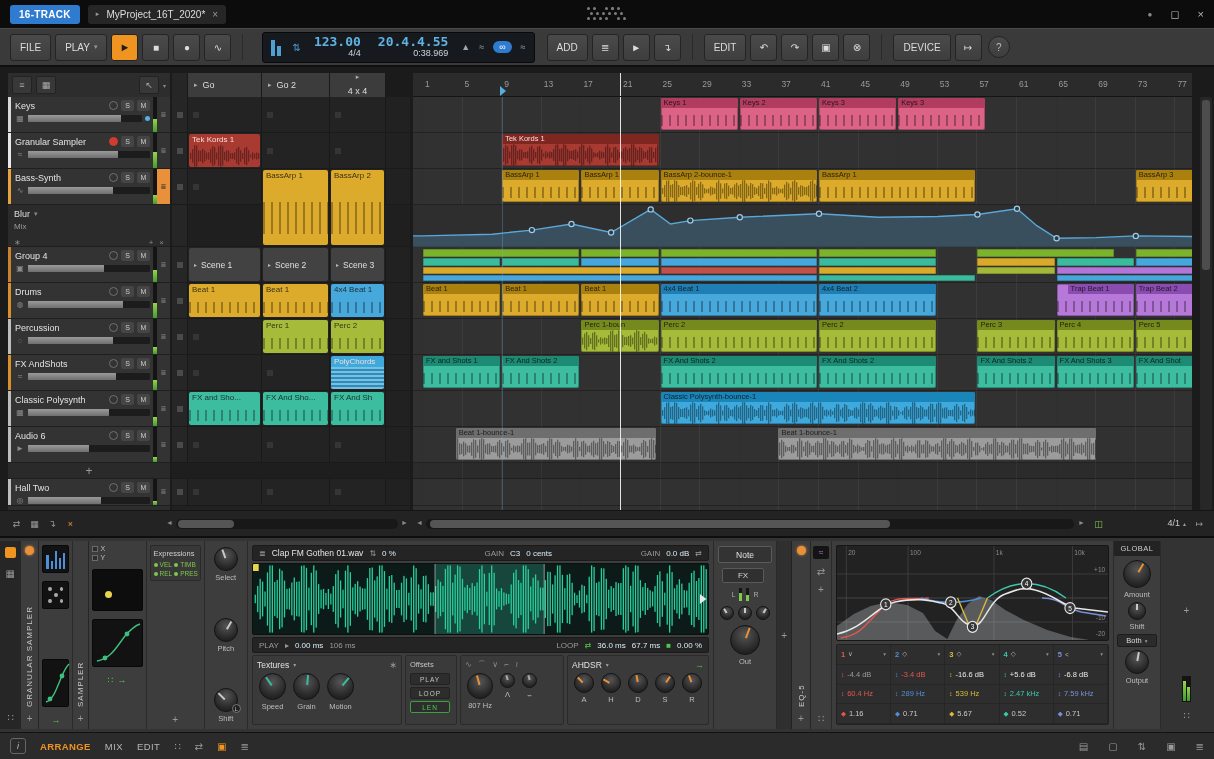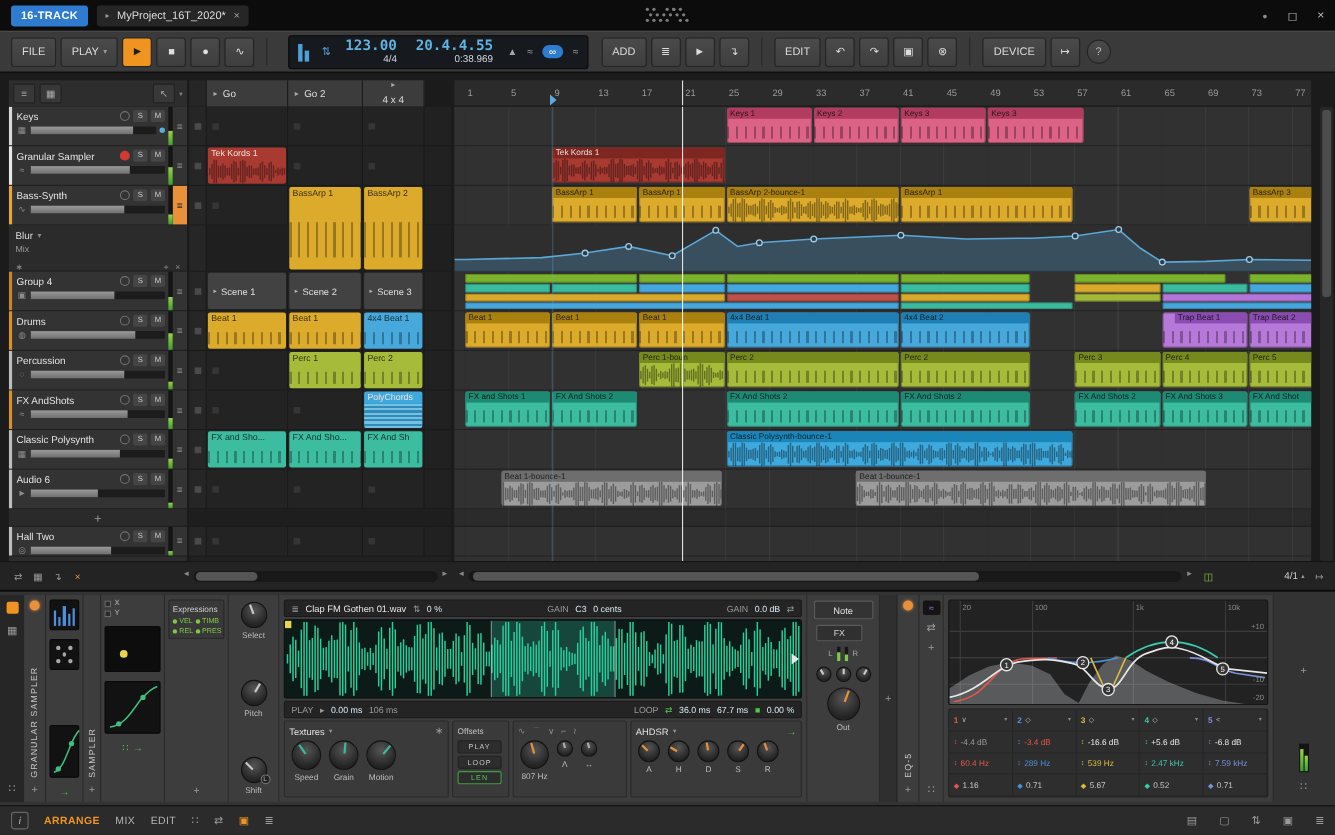--- a/index.html
+++ b/index.html
@@ -2238,20 +2238,41 @@
           <div class="eqc">
             <span class="" style="color: rgb(60, 201, 174); font-size: 6.5px;">◆</span>
             <span class="" style="color: rgb(200, 200, 200);">0.52</span>
           </div>
           <div class="eqc">
             <span class="" style="color: rgb(122, 143, 217); font-size: 6.5px;">◆</span>
             <span class="" style="color: rgb(200, 200, 200);">0.71</span>
           </div>
         </div>
     </div>
+    <div class="dcol globalcol">
+      <div class="gtitle">GLOBAL</div>
+      <div id="globalknobs" style="display:flex;flex-direction:column;align-items:center;gap:3px">
+          <div class="knob">
+            <div class="kc" style="height: 28px; width: 28px; --ind: #e8913a; --rot: 30deg;"></div>
+            <div class="klbl">Amount</div>
+          </div>
+          <div class="knob">
+            <div class="kc" style="height: 18px; width: 18px; --ind: #c8c8c8; --rot: 0deg;"></div>
+            <div class="klbl">Shift</div>
+          </div>
+          <div class="modesel">
+            <div style="display: inline;">Both</div>
+            <div class="c">▾</div>
+          </div>
+          <div class="knob">
+            <div class="kc" style="height: 24px; width: 24px; --ind: #c8c8c8; --rot: 10deg;"></div>
+            <div class="klbl">Output</div>
+          </div>
+        </div>
+    </div>
     <div class="dcol endcol">
       <span class="ic" style="margin-top:56px">+</span>
       <div class="sp"></div>
       <div class="vmeter">
           <i></i>
           <i></i>
         </div>
       <span class="ic">∷</span>
     </div>
   </div>

